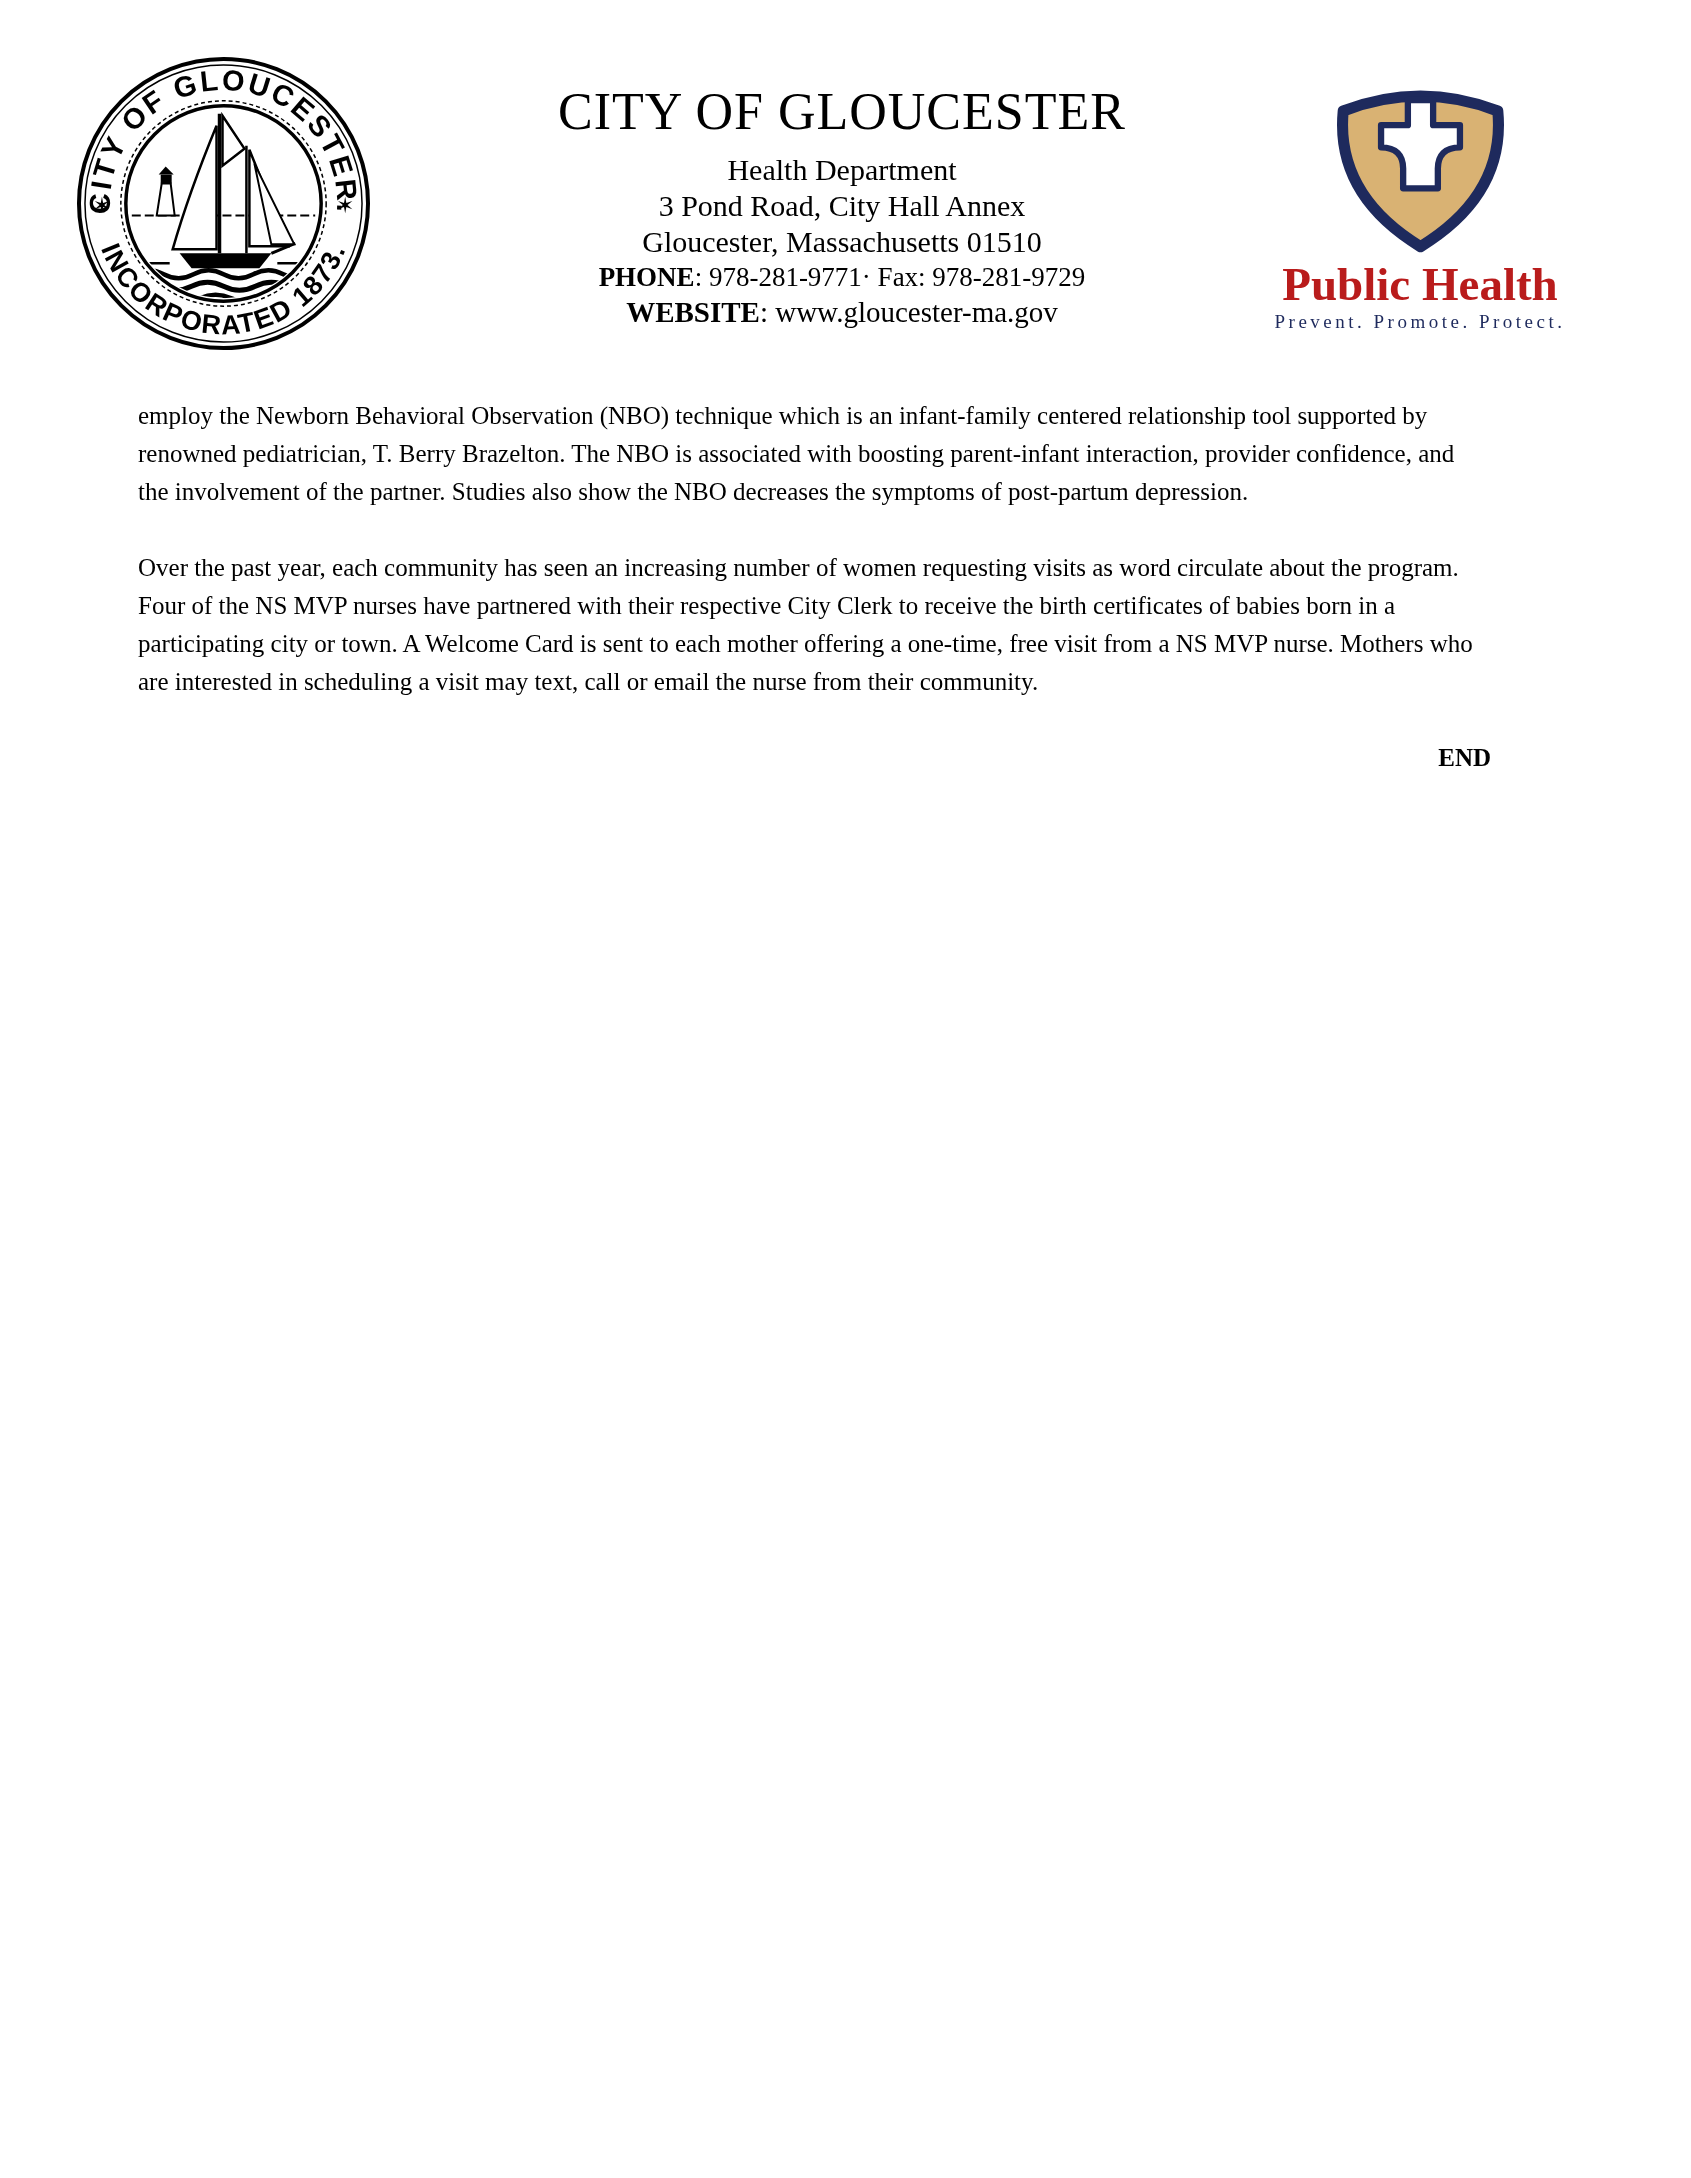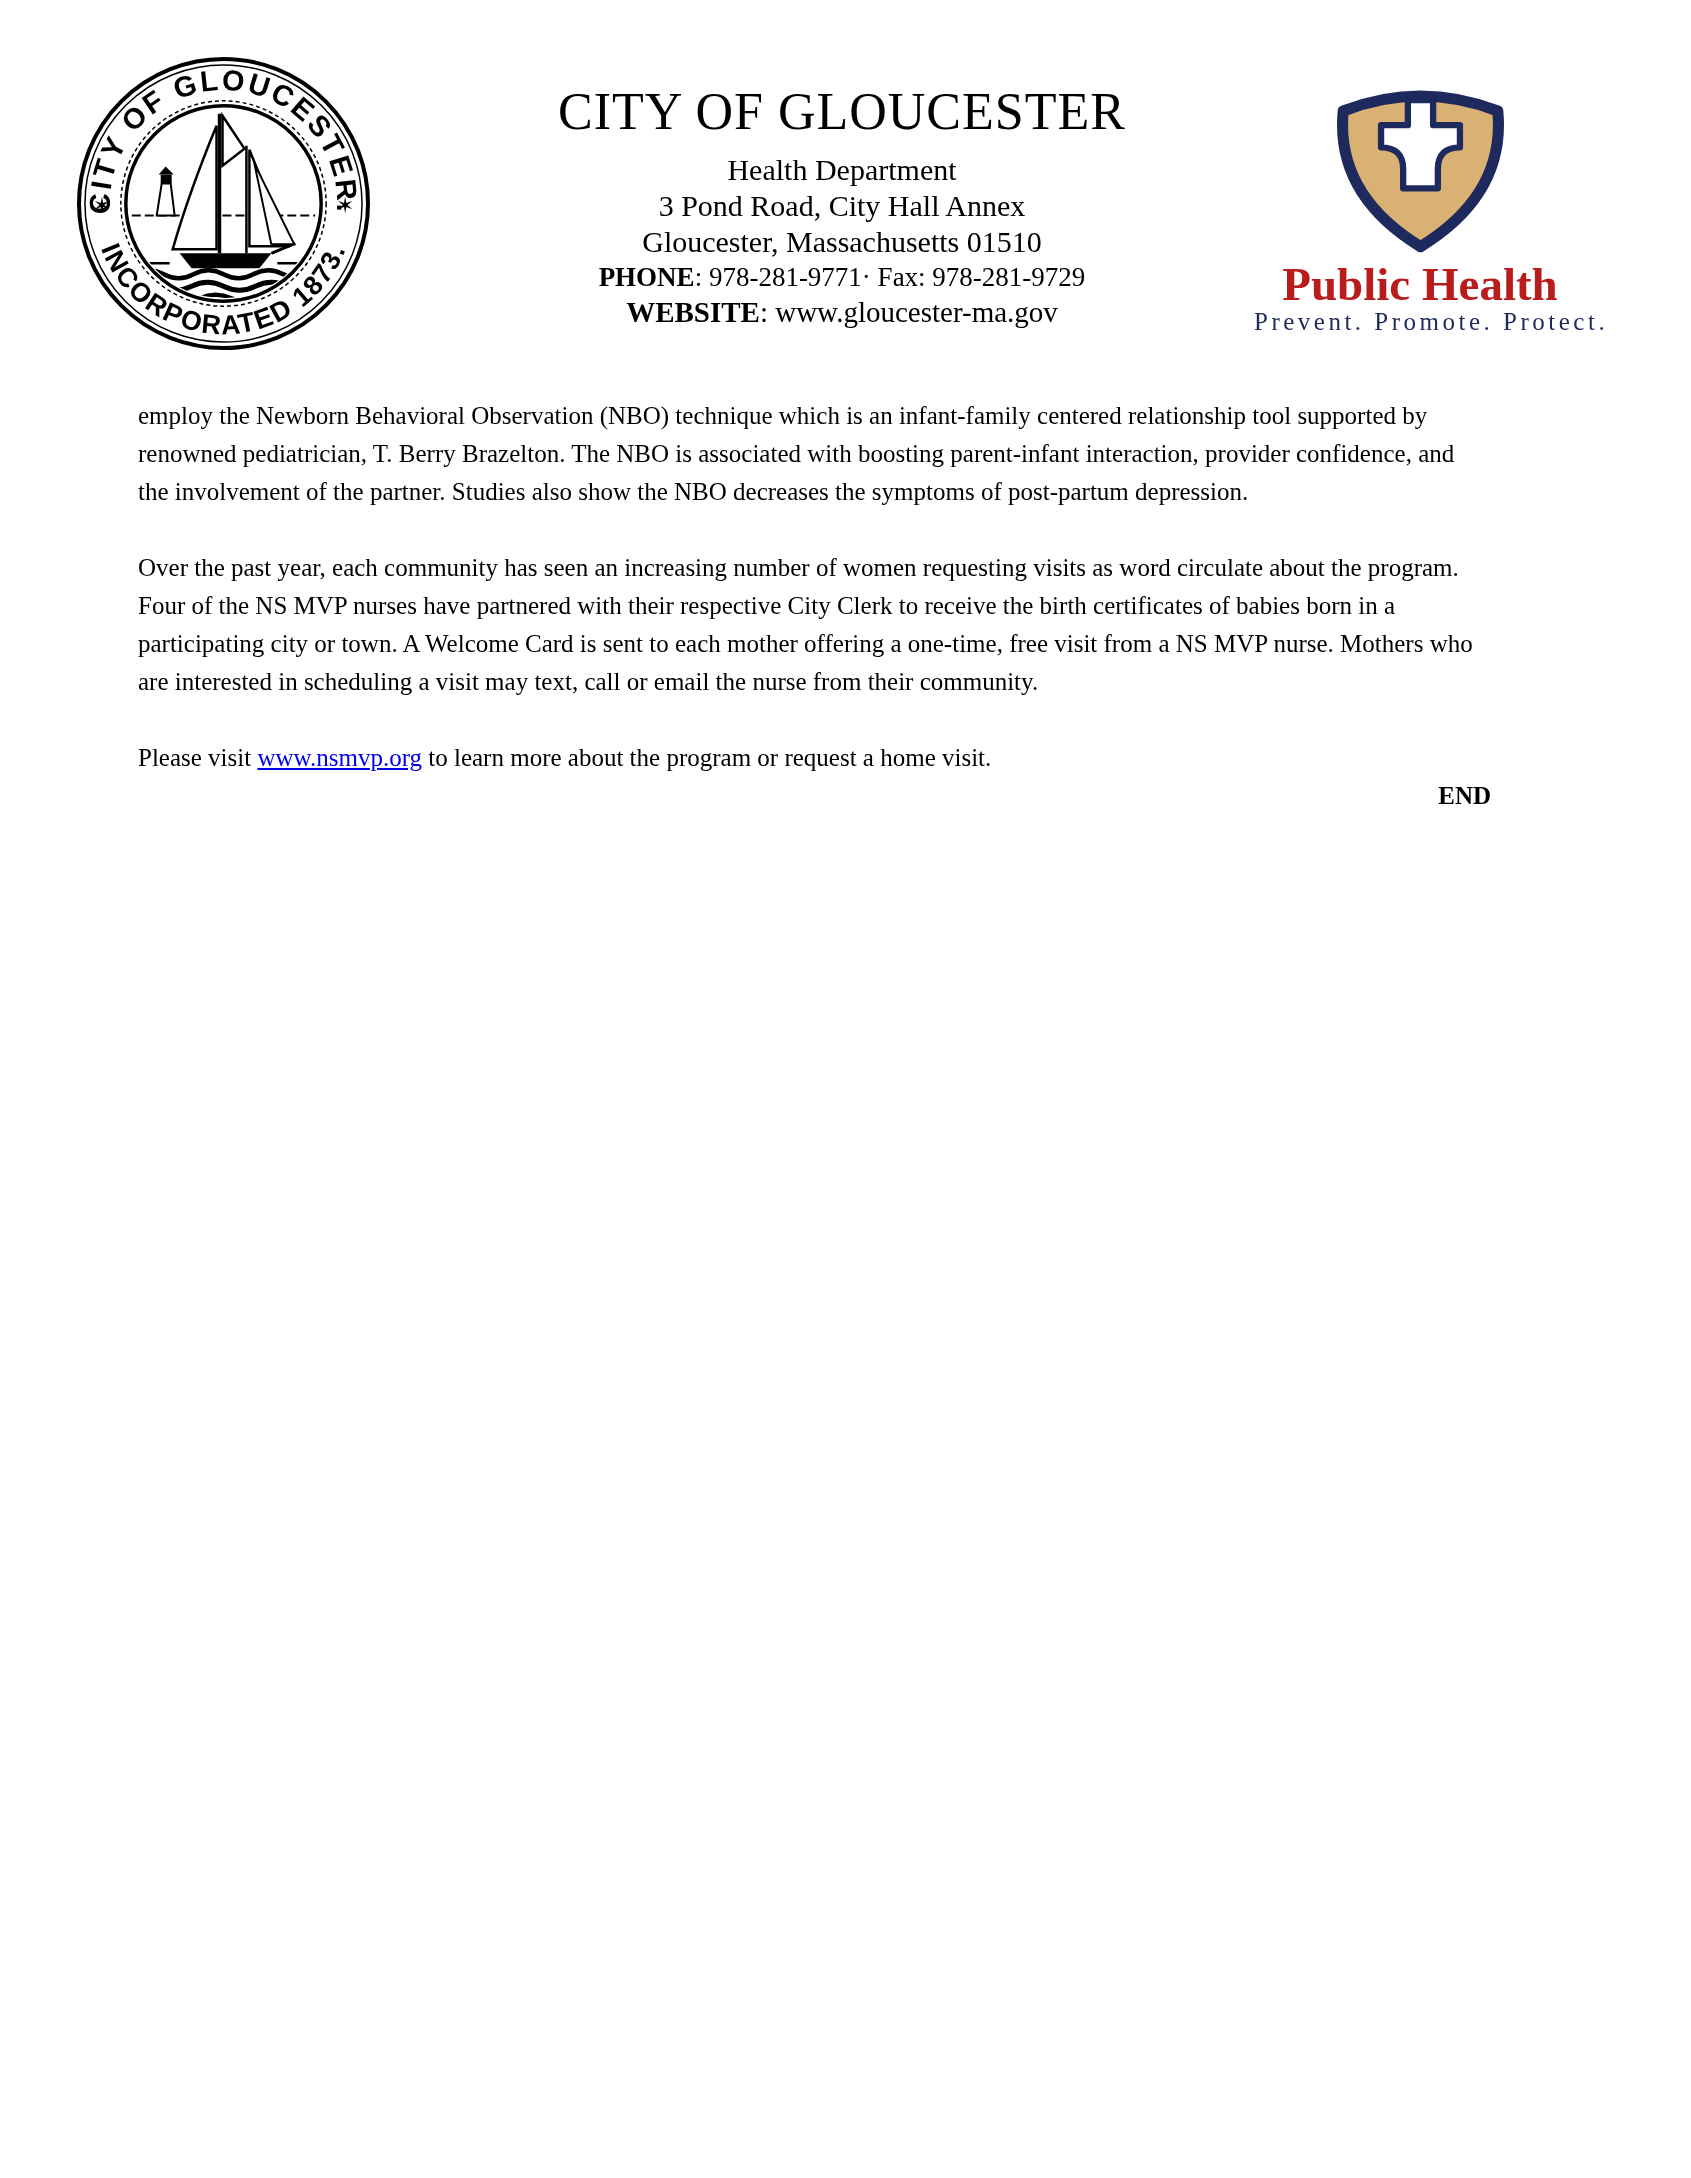--- a/index.html
+++ b/index.html
@@ -32,21 +32,21 @@
     text-align:center;
   }
   .ph-shield{width:191px;height:183px;display:inline-block;}
   .ph-wordmark{
     font-family:"Liberation Serif", serif;
     font-weight:700;font-size:47px;line-height:46px;
     letter-spacing:0px;white-space:nowrap;margin-top:4px;
   }
   .ph-tagline{
     font-family:"Liberation Serif", serif;
-    font-size:25px;line-height:24px;letter-spacing:3.5px;
+    font-size:19px;line-height:24px;letter-spacing:3.5px;
     white-space:nowrap;margin-top:3px;font-weight:500;
   }
   
   .body-block{
     position:absolute;left:138px;top:397px;width:1353px;
     font-size:25px;line-height:38px;
   }
   .body-block p{margin:0 0 38px 0;}
   .body-block p.closing{margin:0;}
   .doclink{color:#0000ee;text-decoration:underline;cursor:pointer;}
@@ -122,18 +122,17 @@
                C 151,98 142,108 142,125 L 142,150 L 98,150 L 98,125
                C 98,108 89,98 70,98 L 70,70 L 104,70 Z" fill="#ffffff" stroke="#1e2a5d" stroke-width="8" stroke-linejoin="round"></path>
     </svg>
     <div class="ph-wordmark" style="color:#b91c1c">Public Health</div>
     <div class="ph-tagline" style="color:#1e2a5d">Prevent. Promote. Protect.</div>
   </div>
 
   <div class="body-block">
     <p>employ the Newborn Behavioral Observation (NBO) technique which is an infant-family centered relationship tool supported by renowned pediatrician, T. Berry Brazelton. The NBO is associated with boosting parent-infant interaction, provider confidence, and the involvement of the partner. Studies also show the NBO decreases the symptoms of post-partum depression.</p>
     <p>Over the past year, each community has seen an increasing number of women requesting visits as word circulate about the program. Four of the NS MVP nurses have partnered with their respective City Clerk to receive the birth certificates of babies born in a participating city or town. A Welcome Card is sent to each mother offering a one-time, free visit from a NS MVP nurse. Mothers who are interested in scheduling a visit may text, call or email the nurse from their community.</p>
-    <p class="closing"><span>Please visit </span><a class="doclink">www.nsmvp.org</a><span> to learn more about the program or request a home visit.</span></p>
     <p class="end-line">END</p>
   </div>
 
 </div>
 
 
 </body></html>

